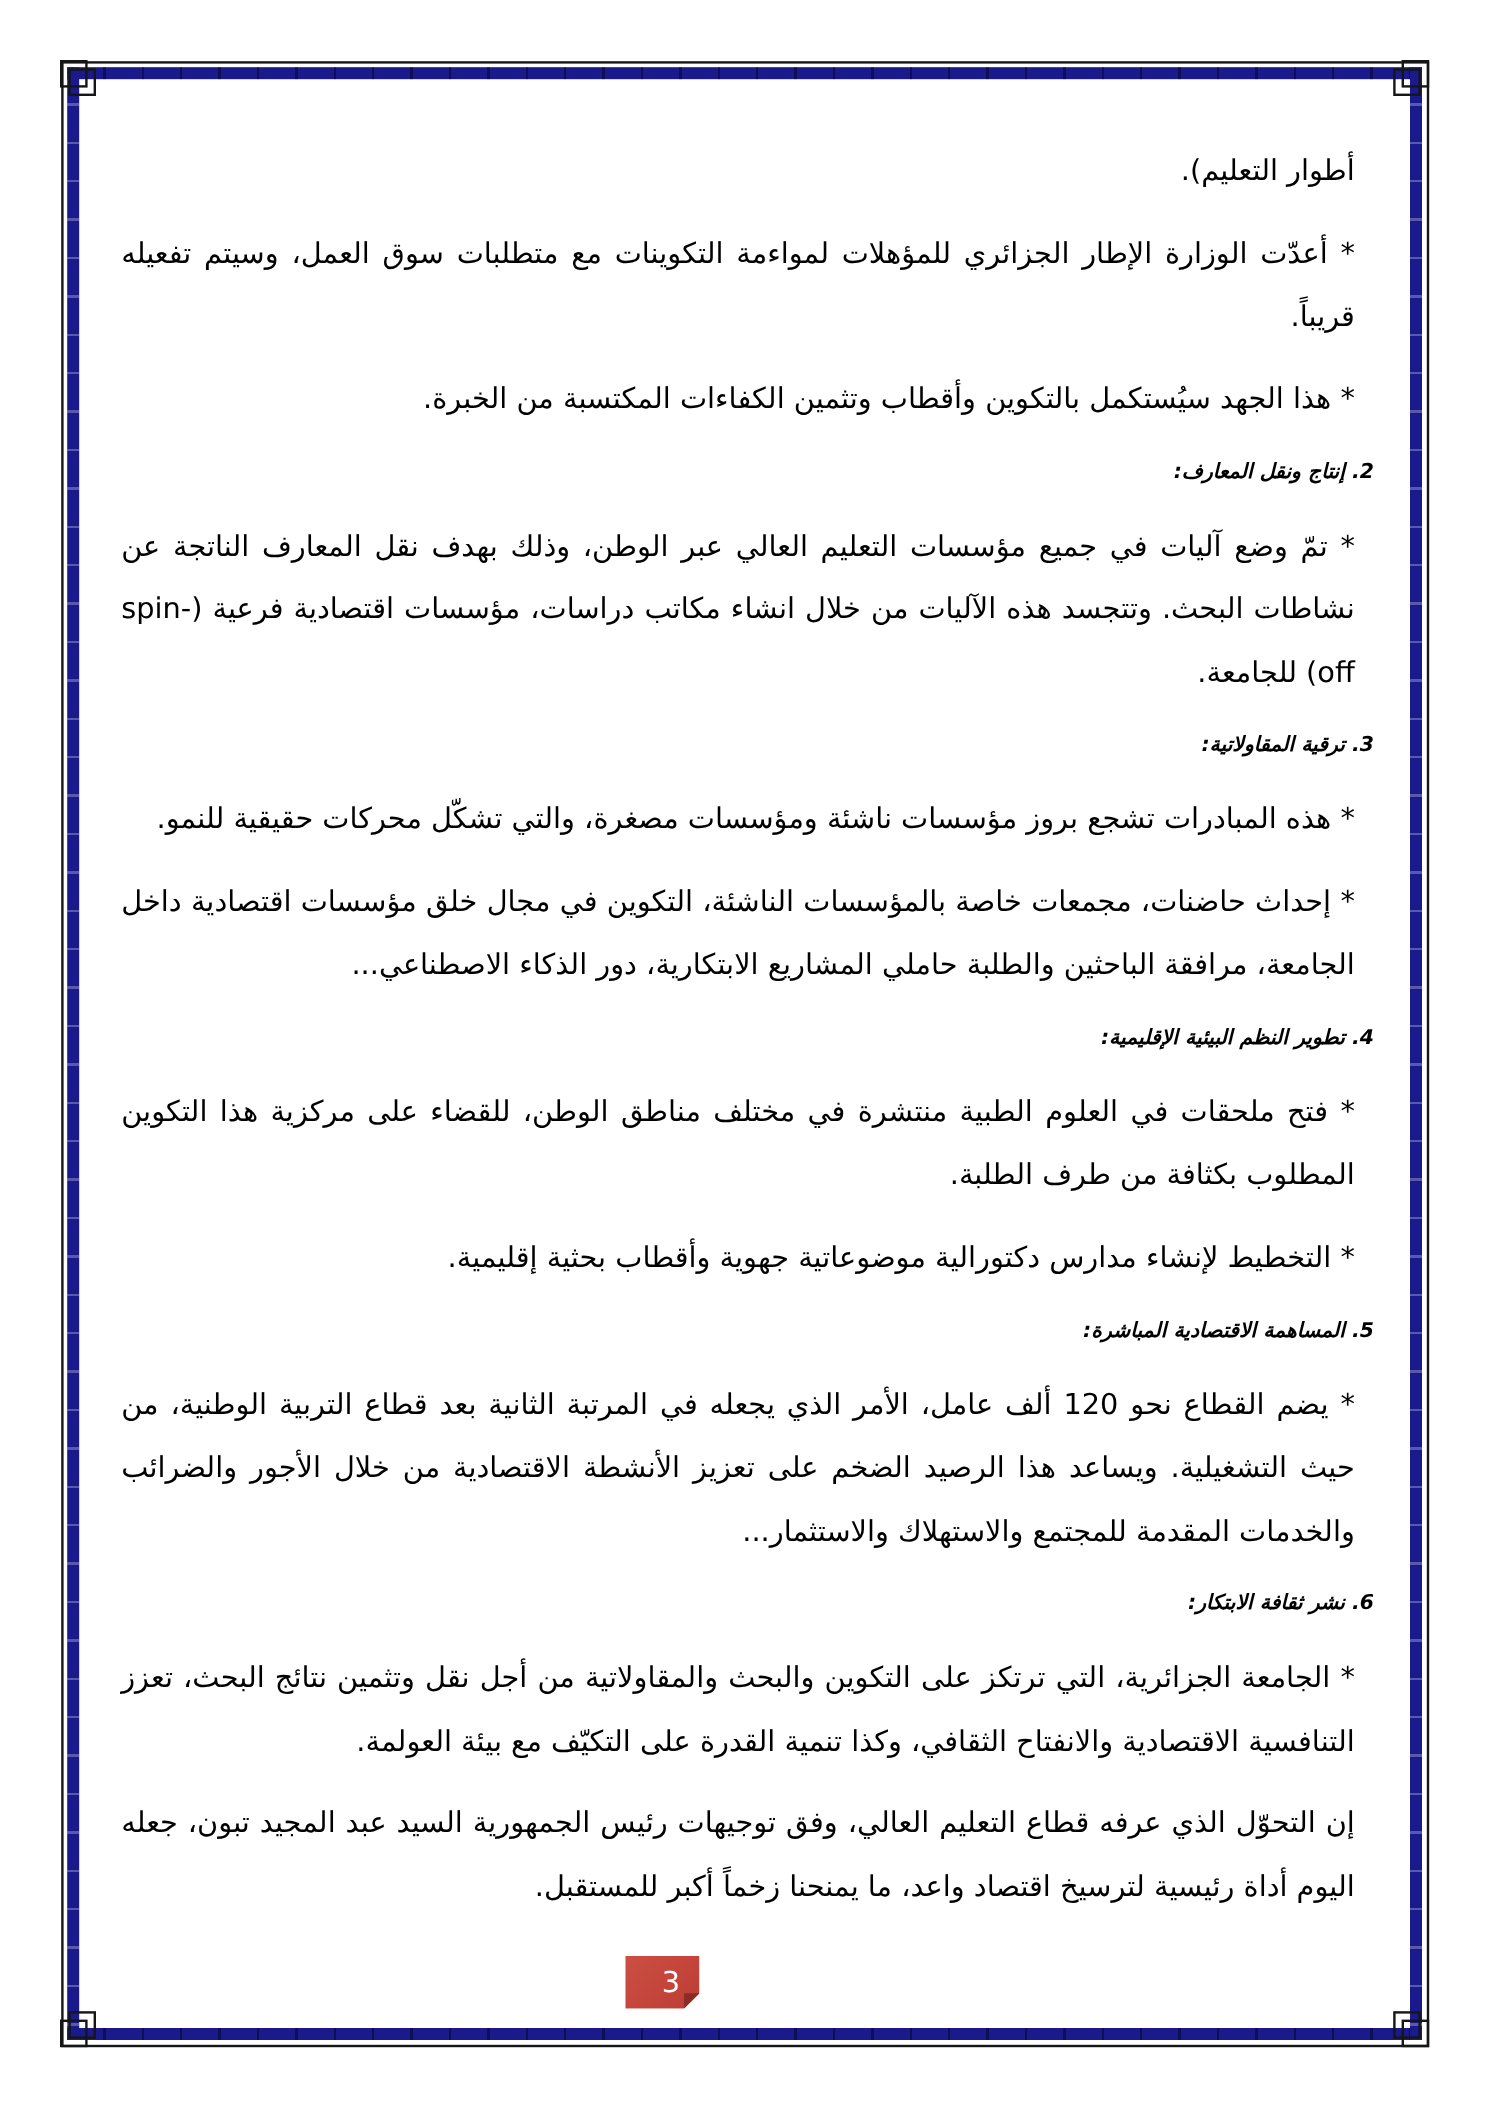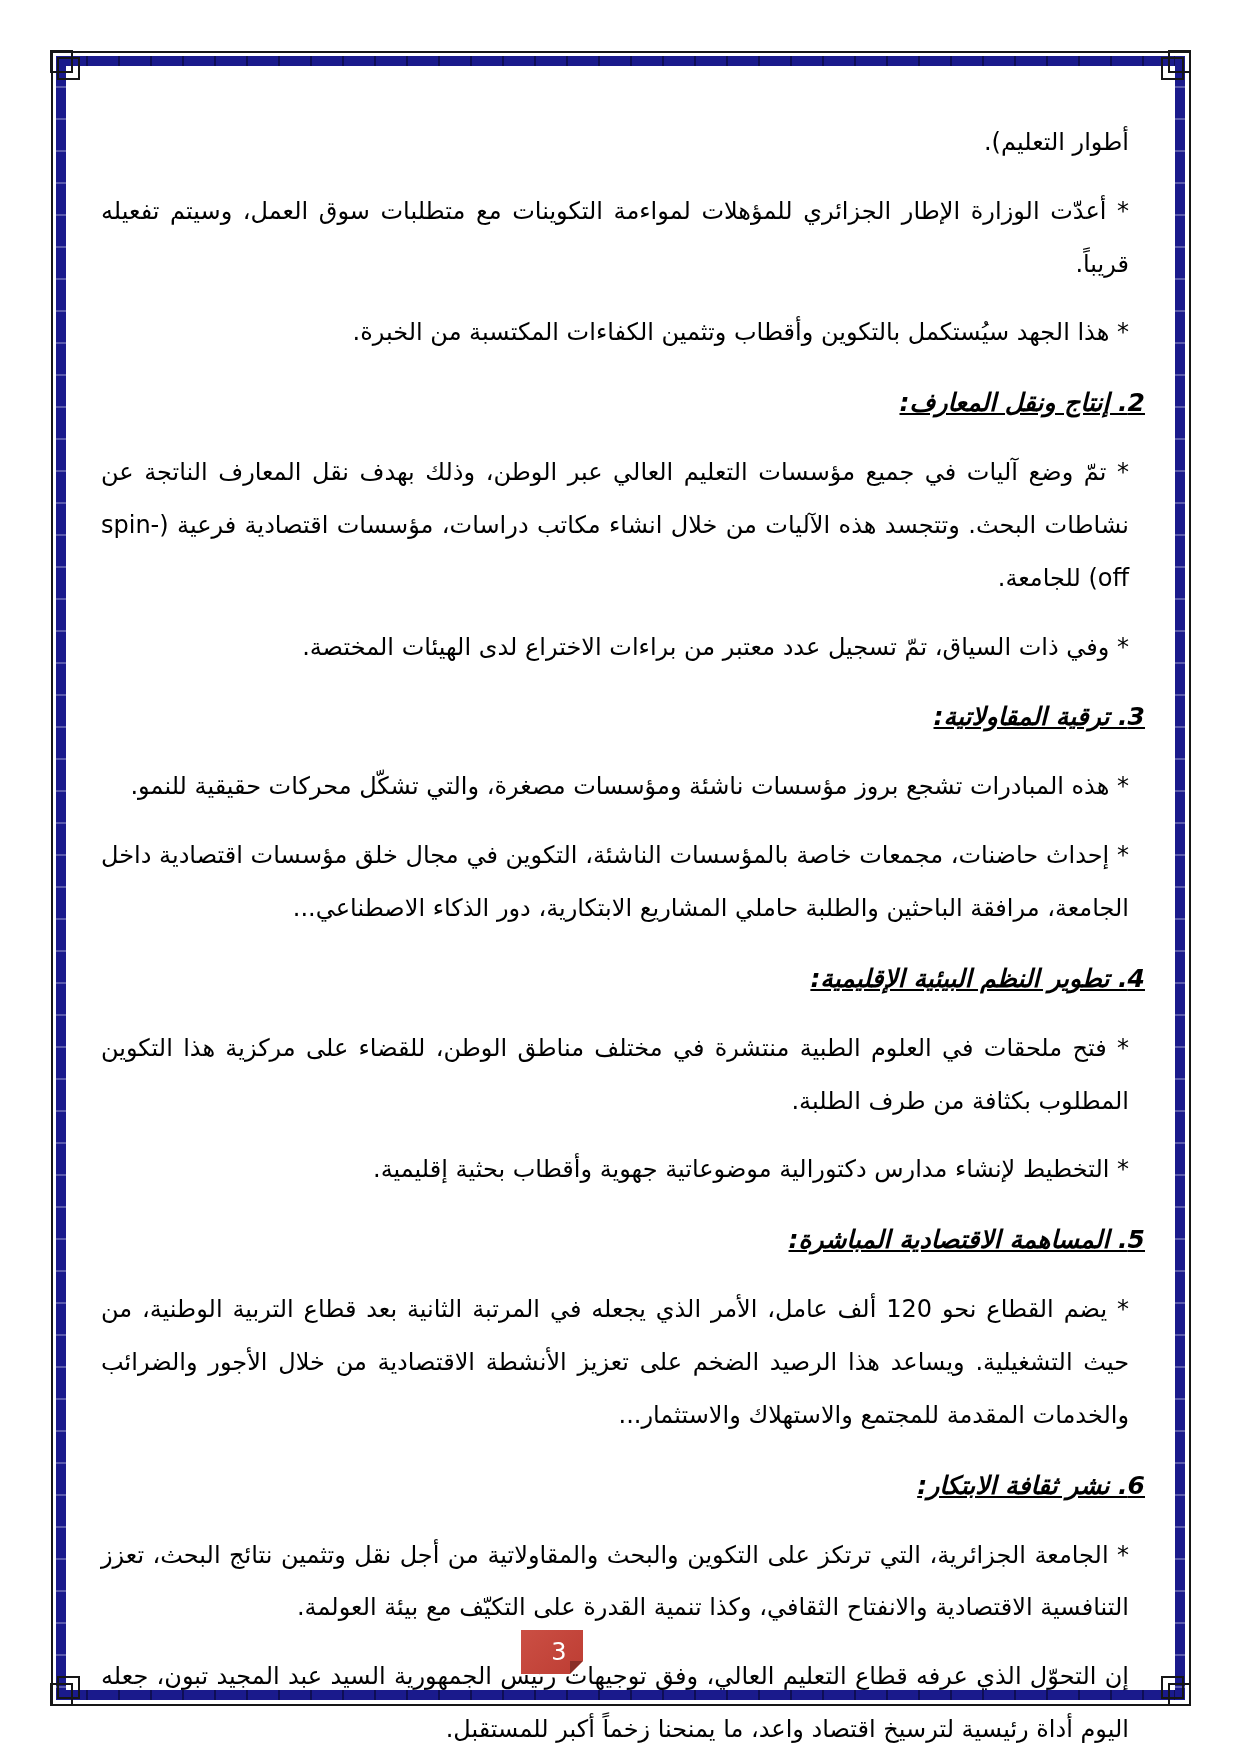--- a/index.html
+++ b/index.html
@@ -28,21 +28,21 @@
   .bl-a{left:50px;top:1683px;} .bl-b{left:57px;top:1676px;}
   .br-a{left:1168px;top:1683px;} .br-b{left:1161px;top:1676px;}
   
   .content{
     position:absolute;top:100px;left:85px;right:96px;
     direction:rtl;text-align:justify;
     font-size:24px;line-height:2.2;
   }
   .para{margin:16px;}
   .heading{
-    margin:12px 0 0 0;font-weight:bold;font-style:italic;font-size:25px;text-decoration:underline;
+    margin:12px 0 0 0;font-weight:bold;font-style:italic;font-size:17px;
   }
   .closing{margin-top:36px;margin-bottom:12px;}
   
   .page-badge{
     position:absolute;left:521px;top:1630px;width:62px;height:44px;
     background:linear-gradient(135deg,#cb4f44 0%,#bd3d33 100%);
     clip-path:polygon(0 0,100% 0,100% calc(100% - 13px),calc(100% - 13px) 100%,0 100%);
     display:flex;align-items:center;justify-content:center;
     color:#ffffff;font-size:24px;
     padding-left:14px;box-sizing:border-box;
@@ -68,21 +68,20 @@
 <div class="csq bl-b"></div>
 <div class="csq br-a"></div>
 <div class="csq br-b"></div>
 
 <div class="content">
   <p class="para">أطوار التعليم).</p>
   <p class="para">* أعدّت الوزارة الإطار الجزائري للمؤهلات لمواءمة التكوينات مع متطلبات سوق العمل، وسيتم تفعيله قريباً.</p>
   <p class="para">* هذا الجهد سيُستكمل بالتكوين وأقطاب وتثمين الكفاءات المكتسبة من الخبرة.</p>
   <p class="heading">2. إنتاج ونقل المعارف:</p>
   <p class="para">* تمّ وضع آليات في جميع مؤسسات التعليم العالي عبر الوطن، وذلك بهدف نقل المعارف الناتجة عن نشاطات البحث. وتتجسد هذه الآليات من خلال انشاء مكاتب دراسات، مؤسسات اقتصادية فرعية (spin-off) للجامعة.</p>
-  <p class="para">* وفي ذات السياق، تمّ تسجيل عدد معتبر من براءات الاختراع لدى الهيئات المختصة.</p>
   <p class="heading">3. ترقية المقاولاتية:</p>
   <p class="para">* هذه المبادرات تشجع بروز مؤسسات ناشئة ومؤسسات مصغرة، والتي تشكّل محركات حقيقية للنمو.</p>
   <p class="para">* إحداث حاضنات، مجمعات خاصة بالمؤسسات الناشئة، التكوين في مجال خلق مؤسسات اقتصادية داخل الجامعة، مرافقة الباحثين والطلبة حاملي المشاريع الابتكارية، دور الذكاء الاصطناعي...</p>
   <p class="heading">4. تطوير النظم البيئية الإقليمية:</p>
   <p class="para">* فتح ملحقات في العلوم الطبية منتشرة في مختلف مناطق الوطن، للقضاء على مركزية هذا التكوين المطلوب بكثافة من طرف الطلبة.</p>
   <p class="para">* التخطيط لإنشاء مدارس دكتورالية موضوعاتية جهوية وأقطاب بحثية إقليمية.</p>
   <p class="heading">5. المساهمة الاقتصادية المباشرة:</p>
   <p class="para">* يضم القطاع نحو 120 ألف عامل، الأمر الذي يجعله في المرتبة الثانية بعد قطاع التربية الوطنية، من حيث التشغيلية. ويساعد هذا الرصيد الضخم على تعزيز الأنشطة الاقتصادية من خلال الأجور والضرائب والخدمات المقدمة للمجتمع والاستهلاك والاستثمار...</p>
   <p class="heading">6. نشر ثقافة الابتكار:</p>
   <p class="para">* الجامعة الجزائرية، التي ترتكز على التكوين والبحث والمقاولاتية من أجل نقل وتثمين نتائج البحث، تعزز التنافسية الاقتصادية والانفتاح الثقافي، وكذا تنمية القدرة على التكيّف مع بيئة العولمة.</p>

